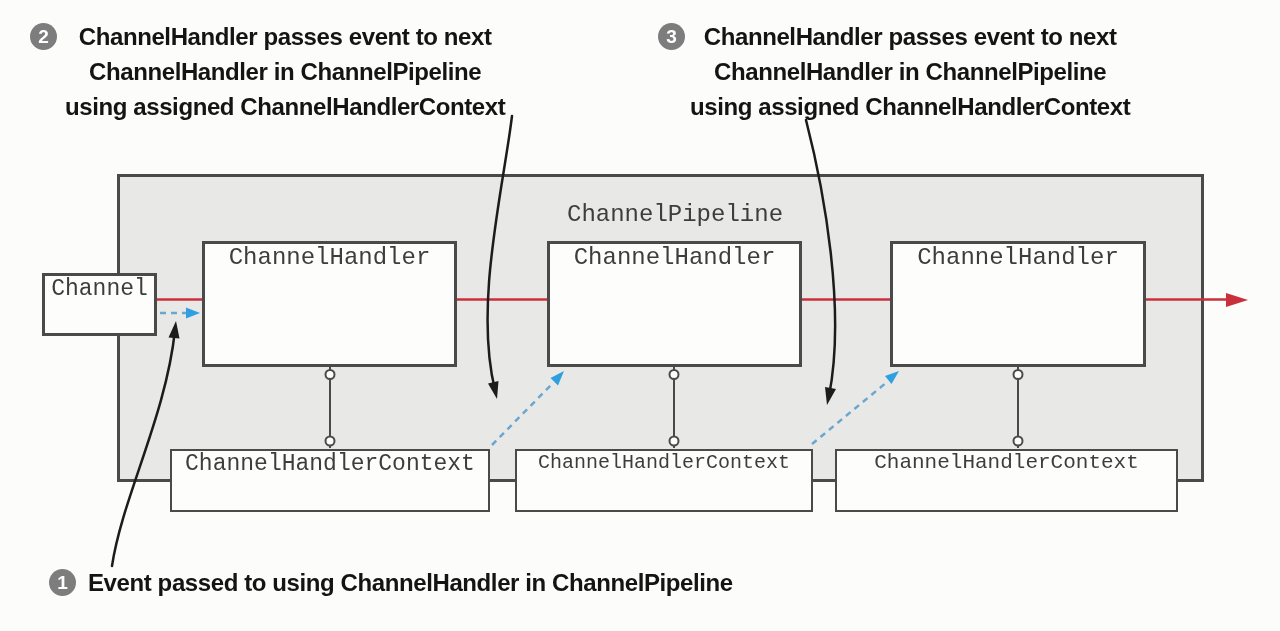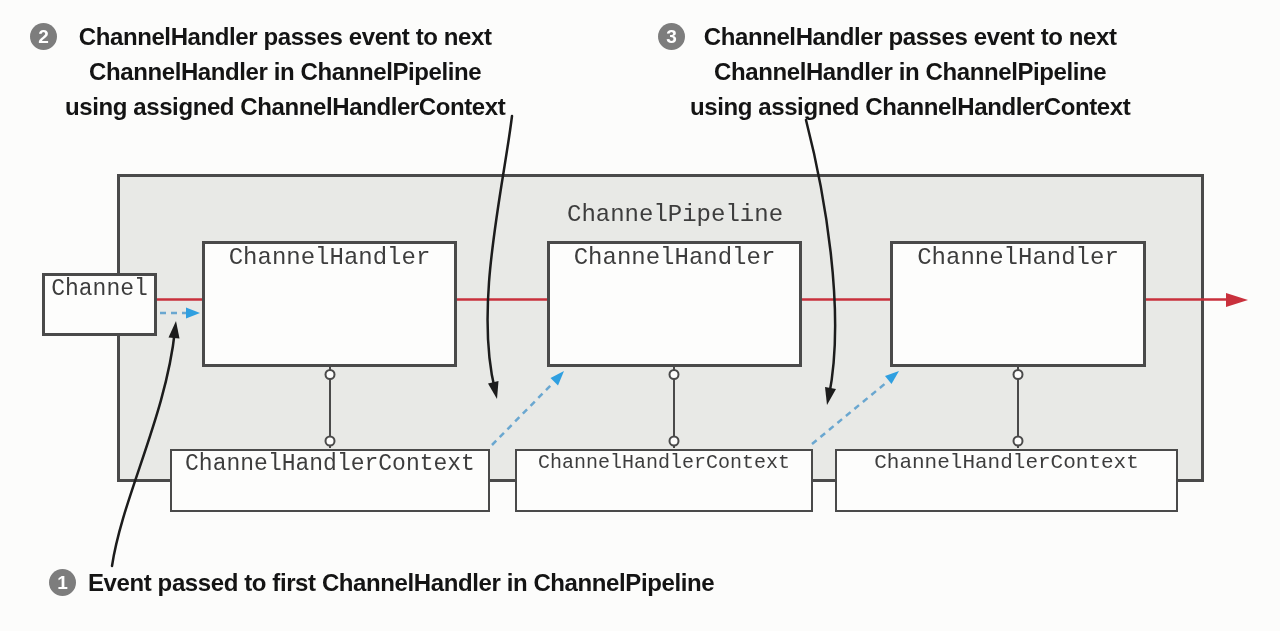--- a/index.html
+++ b/index.html
@@ -150,16 +150,16 @@
 
   <div class="badge badge3">3</div>
   <div class="ann ann3">
     <div>ChannelHandler passes event to next</div>
     <div>ChannelHandler in ChannelPipeline</div>
     <div>using assigned ChannelHandlerContext</div>
   </div>
 
   <div class="badge badge1">1</div>
   <div class="ann ann1">
-    <div>Event passed to first ChannelHandler in ChannelPipeline</div>
+    <div>Event passed to using ChannelHandler in ChannelPipeline</div>
   </div>
 
 </div>
 
 </body></html>

